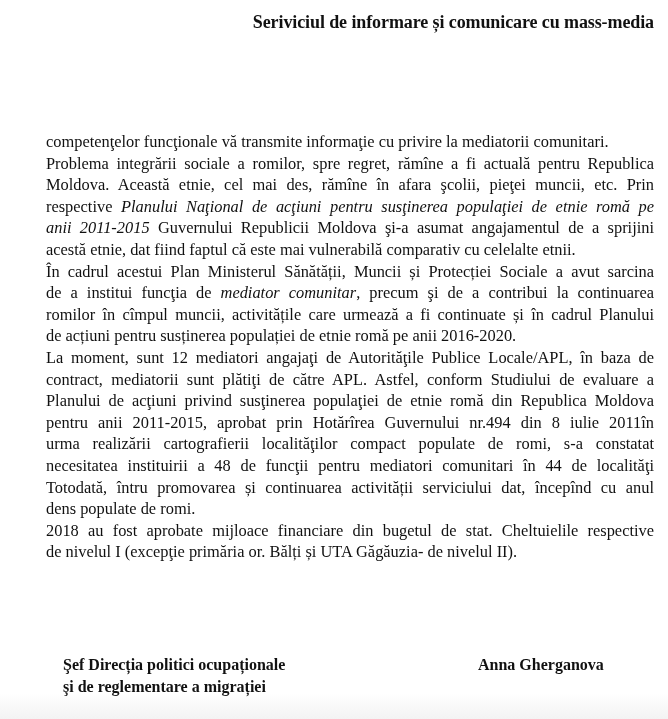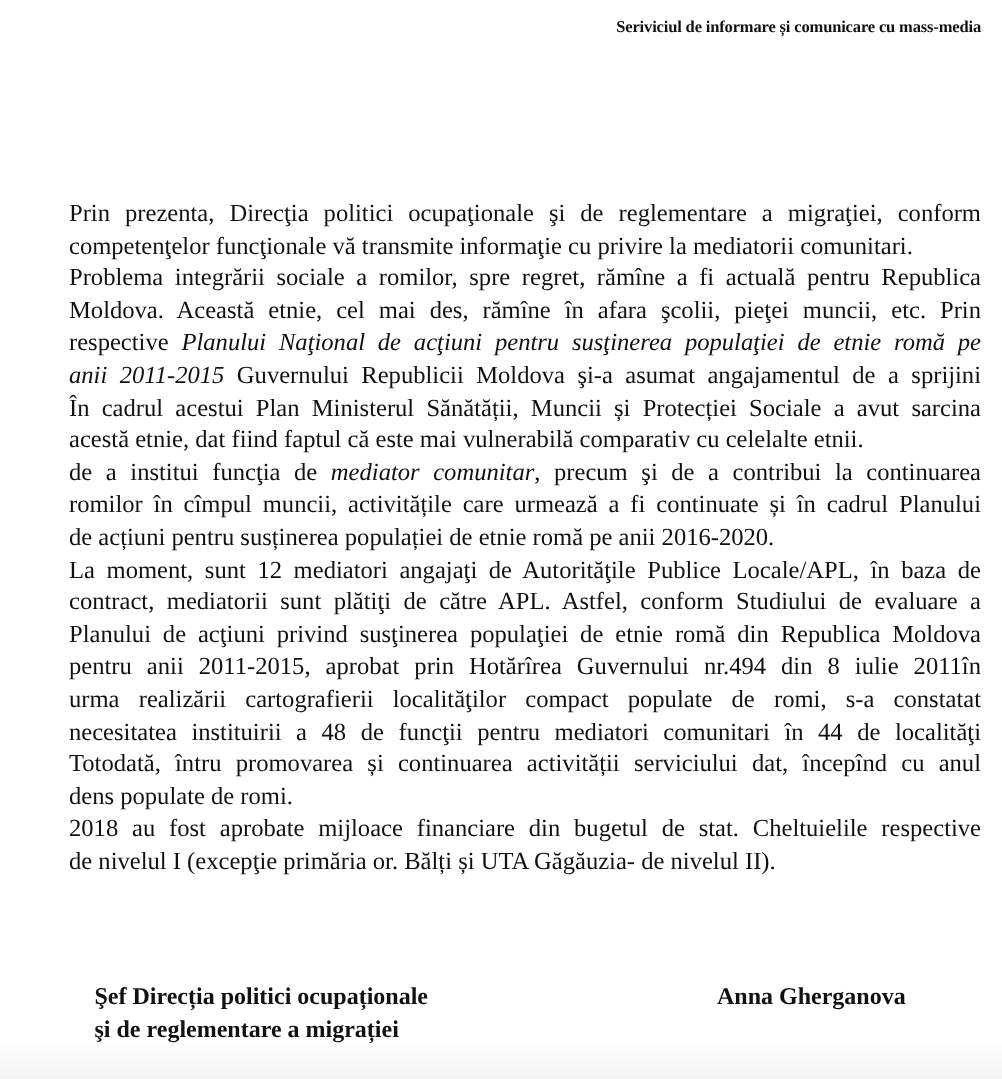--- a/index.html
+++ b/index.html
@@ -20,21 +20,21 @@
       left: 0; right: 0; bottom: 0;
       height: 26px;
       background: linear-gradient(to bottom, rgba(255,255,255,0), #f3f3f3);
       pointer-events: none;
     }
     .header {
       position: absolute;
       top: 12px;
       right: 14px;
       font-weight: bold;
-      font-size: 11px;
+      font-size: 18px;
       white-space: nowrap;
       letter-spacing: -0.1px;
     }
     .body-text {
       position: absolute;
       top: 131px;
       left: 46px;
       width: 608px;
       font-size: 16.4px;
       line-height: 21.6px;
@@ -72,28 +72,27 @@
     em { }
   </style>
 </head>
 <body>
 
 <div class="header">
   <span>Seriviciul de informare și comunicare cu mass-media</span>
 </div>
 
 <div class="body-text">
-  <span class="line">Prin prezenta, Direcţia politici ocupaţionale şi de reglementare a migraţiei, conform</span>
   <span class="line last">competenţelor funcţionale vă transmite informaţie cu privire la mediatorii comunitari.</span>
   <span class="line">Problema integrării sociale a romilor, spre regret, rămîne a fi actuală pentru Republica</span>
   <span class="line">Moldova. Această etnie, cel mai des, rămîne în afara şcolii, pieţei muncii, etc. Prin</span>
   <span class="line"><span>respective</span> <em>Planului Naţional de acţiuni pentru susţinerea populaţiei de etnie romă pe</em></span>
   <span class="line"><em>anii 2011-2015</em><span> Guvernului Republicii Moldova şi-a asumat angajamentul de a sprijini</span></span>
+  <span class="line last">acestă etnie, dat fiind faptul că este mai vulnerabilă comparativ cu celelalte etnii.</span>
   <span class="line">În cadrul acestui Plan Ministerul Sănătății, Muncii și Protecției Sociale a avut sarcina</span>
-  <span class="line last">acestă etnie, dat fiind faptul că este mai vulnerabilă comparativ cu celelalte etnii.</span>
   <span class="line"><span>de a institui funcţia de</span> <em>mediator comunitar</em><span>, precum şi de a contribui la continuarea</span></span>
   <span class="line">romilor în cîmpul muncii, activitățile care urmează a fi continuate și în cadrul Planului</span>
   <span class="line last">de acțiuni pentru susținerea populației de etnie romă pe anii 2016-2020.</span>
   <span class="line">La moment, sunt 12 mediatori angajaţi de Autorităţile Publice Locale/APL, în baza de</span>
   <span class="line">contract, mediatorii sunt plătiţi de către APL. Astfel, conform Studiului de evaluare a</span>
   <span class="line">Planului de acţiuni privind susţinerea populaţiei de etnie romă din Republica Moldova</span>
   <span class="line">pentru anii 2011-2015, aprobat prin Hotărîrea Guvernului nr.494 din 8 iulie 2011în</span>
   <span class="line">urma  realizării cartografierii localităţilor compact  populate  de  romi, s-a constatat</span>
   <span class="line">necesitatea instituirii a 48 de funcţii pentru mediatori comunitari în 44 de localităţi</span>
   <span class="line">Totodată,  întru promovarea și continuarea activității serviciului dat, începînd cu anul</span>

